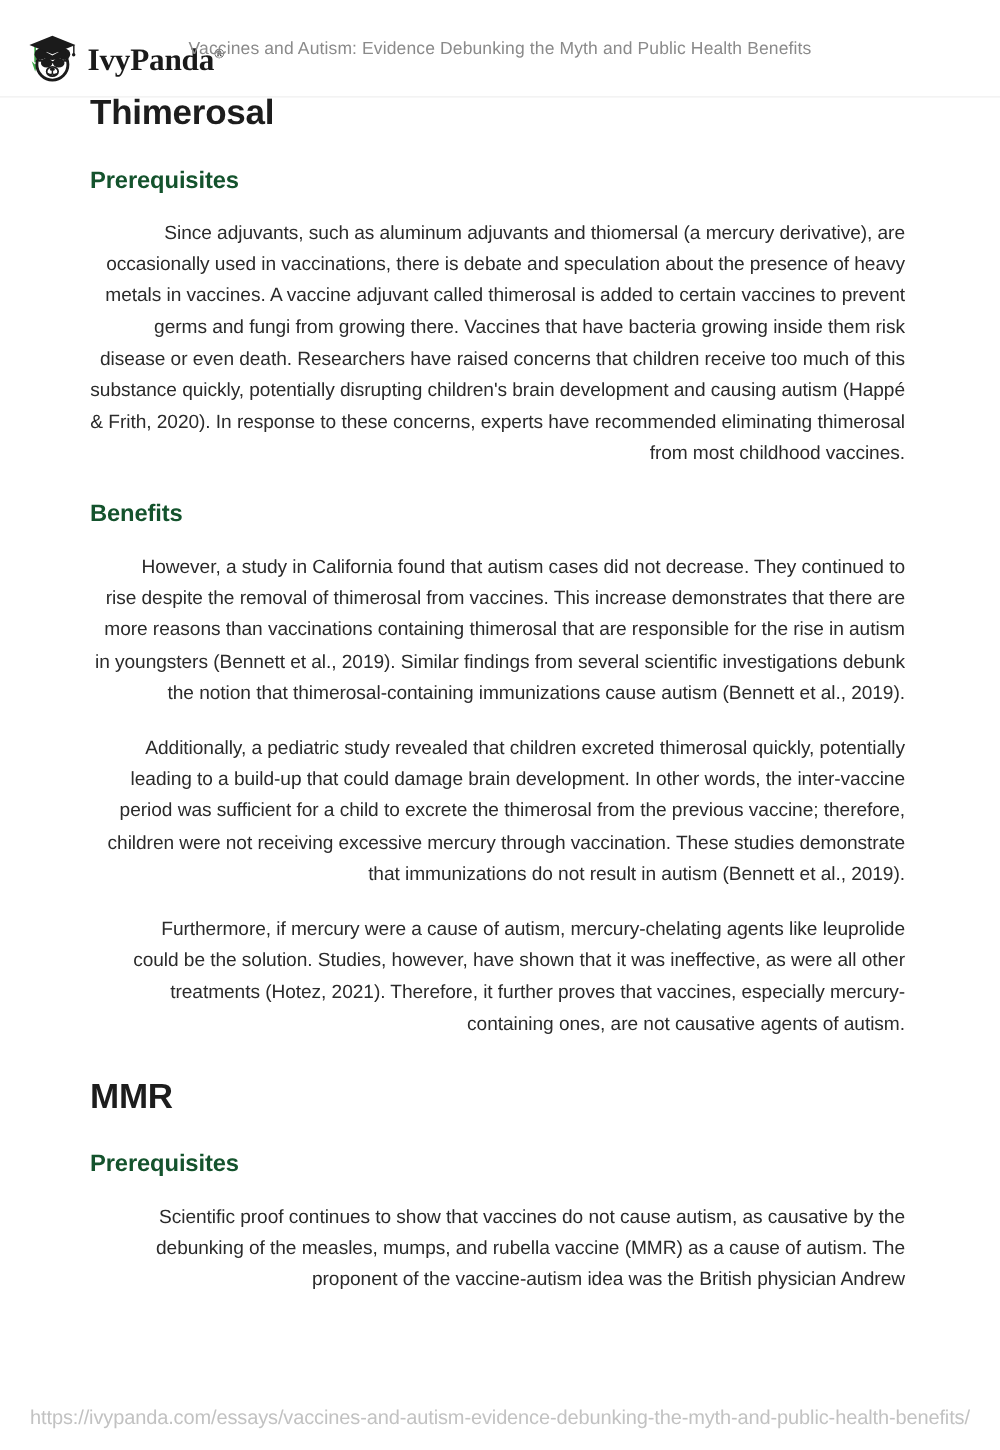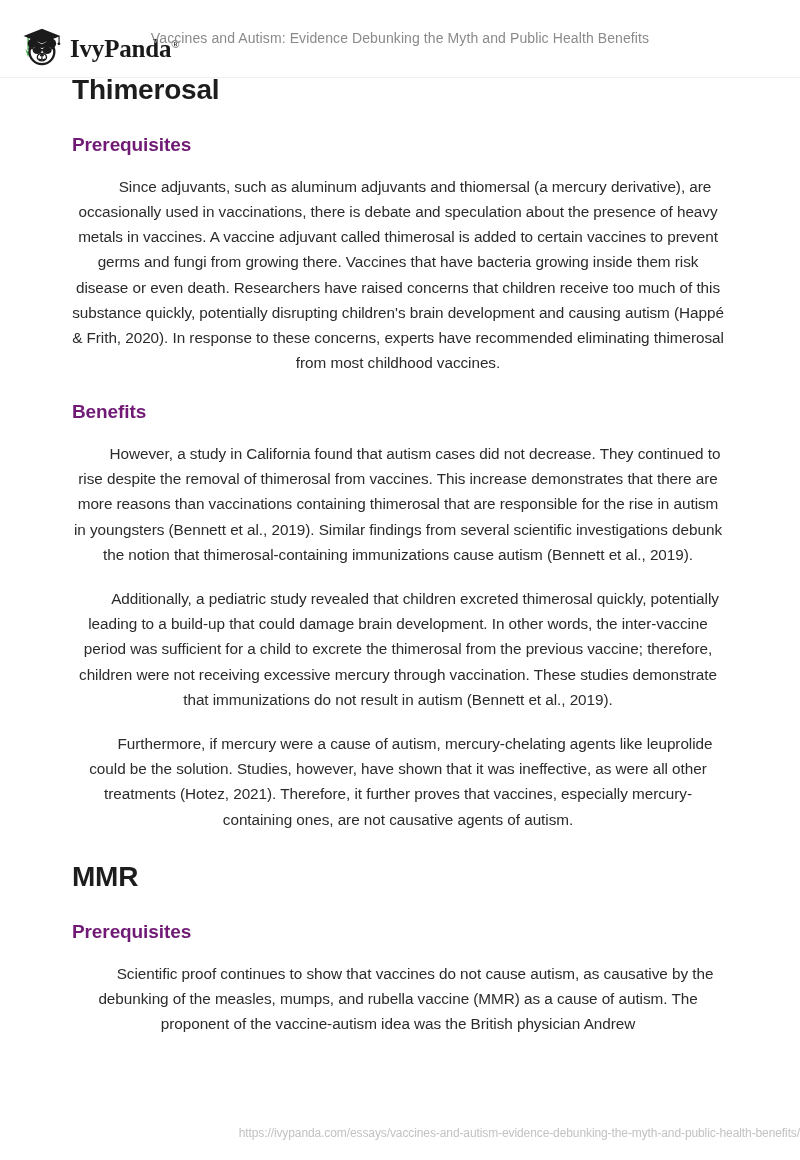--- a/index.html
+++ b/index.html
@@ -92,34 +92,34 @@
     font-weight: bold;
     color: #1d1d1d;
     margin: 0 0 0 0;
     padding: 0;
     line-height: 1.25;
     letter-spacing: -0.2px;
   }
   h2.sub-title {
     font-size: 19px;
     font-weight: bold;
-    color: #701a75;
+    color: #14532d;
     margin: 0;
     padding: 0;
     line-height: 1.3;
     letter-spacing: -0.1px;
   }
   p.para {
     font-size: 15.3px;
     line-height: 25.2px;
     color: #2b2b2b;
     margin: 0;
     padding: 0;
     text-indent: 34px;
-    text-align: center;
+    text-align: right;
     letter-spacing: -0.05px;
   }
 
   .gap-h1-h2   { height: 26px; }
   .gap-h2-p    { height: 16px; }
   .gap-p-h2    { height: 25px; }
   .gap-p-p     { height: 19px; }
   .gap-p-h1    { height: 27px; }
 
   
@@ -128,22 +128,22 @@
     left: 0;
     bottom: 0;
     width: 800px;
     height: 44px;
   }
   .footer-url {
     position: absolute;
     left: 0;
     top: 10px;
     width: 800px;
-    text-align: right;
-    font-size: 12px;
+    text-align: center;
+    font-size: 16px;
     color: #c2c2c2;
     white-space: nowrap;
     letter-spacing: -0.1px;
   }
 </style>
 </head>
 <body>
 
 <div class="page-header">
 

